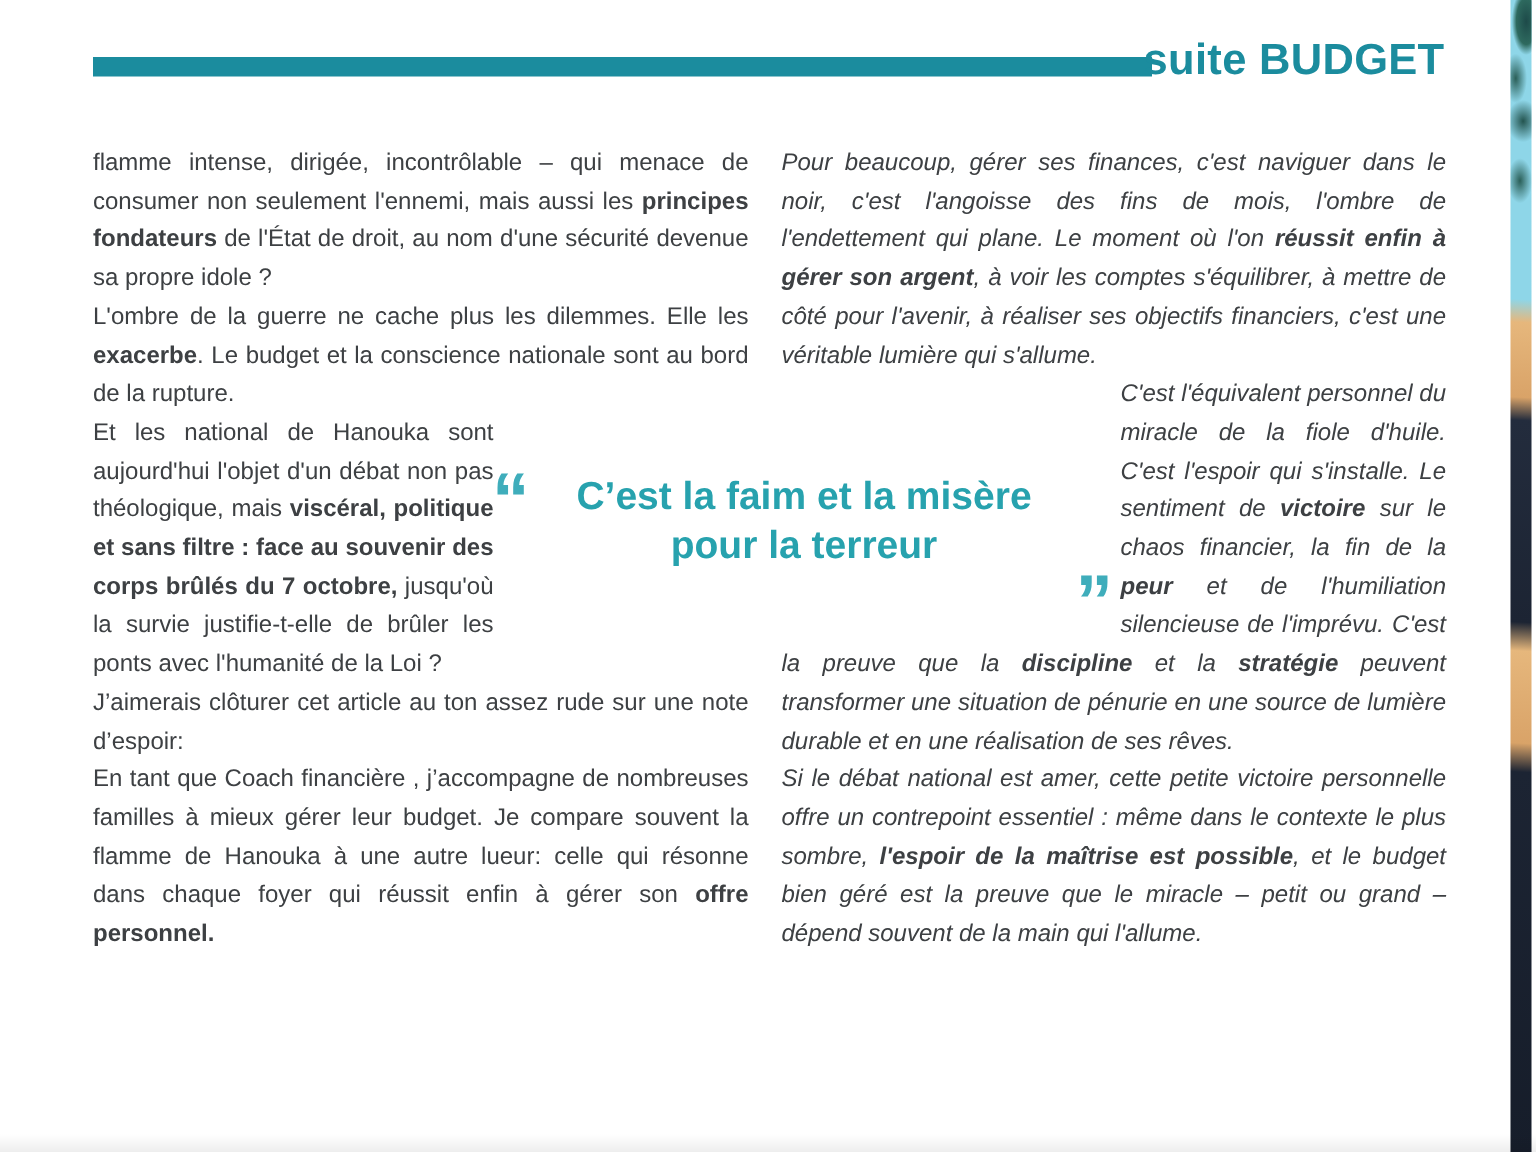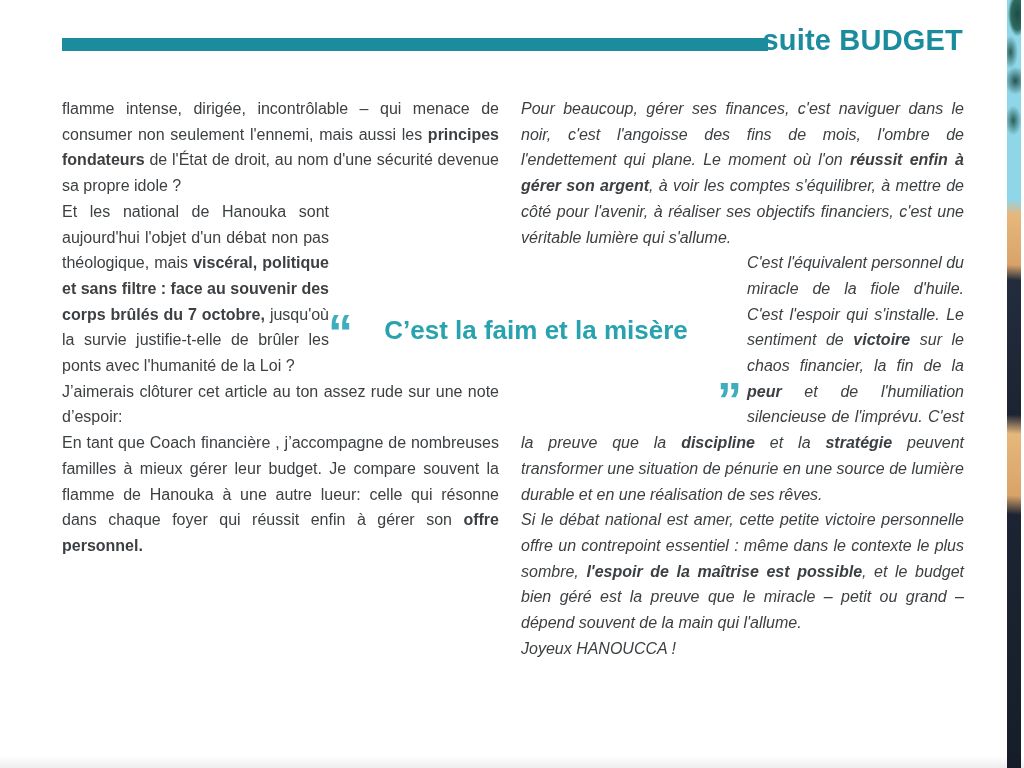--- a/index.html
+++ b/index.html
@@ -85,35 +85,36 @@
 </head>
 <body>
 
 <div class="page">
 
   <div class="header-rule"></div>
   <div class="header-title">suite BUDGET</div>
 
   <div class="col col-left">
       <p><span>flamme intense, dirigée, incontrôlable – qui menace de consumer non seulement l'ennemi, mais aussi les </span><span class="b">principes fondateurs</span><span> de l'État de droit, au nom d'une sécurité devenue sa propre idole ?</span></p>
+      <p><span>L'ombre de la guerre ne cache plus les dilemmes. Elle les </span><span class="b">exacerbe</span><span>. Le budget et la conscience nationale sont au bord de la rupture.</span></p>
       <p><span class="spc-r"></span><span>Et les national de Hanouka sont aujourd'hui l'objet d'un débat non pas théologique, mais </span><span class="b">viscéral, politique et sans filtre : face au souvenir des corps brûlés du 7 octobre,</span><span> jusqu'où la survie justifie-t-elle de brûler les ponts avec l'humanité de la Loi ?</span></p>
       <p><span>J’aimerais clôturer cet article au ton assez rude sur une note d’espoir:</span></p>
       <p><span>En tant que Coach financière , j’accompagne de nombreuses familles à mieux gérer leur budget. Je compare souvent la flamme de Hanouka à une autre lueur: celle qui résonne dans chaque foyer qui réussit enfin à gérer son </span><span class="b">offre personnel.</span></p>
     </div>
   <div class="col col-right">
       <p><span>Pour beaucoup, gérer ses finances, c'est naviguer dans le noir, c'est l'angoisse des fins de mois, l'ombre de l'endettement qui plane. Le moment où l'on </span><span class="b">réussit enfin à gérer son argent</span><span>, à voir les comptes s'équilibrer, à mettre de côté pour l'avenir, à réaliser ses objectifs financiers, c'est une véritable lumière qui s'allume.</span></p>
       <p><span class="spc-l"></span><span>C'est l'équivalent personnel du miracle de la fiole d'huile. C'est l'espoir qui s'installe. Le sentiment de </span><span class="b">victoire</span><span> sur le chaos financier, la fin de la </span><span class="b">peur</span><span> et de l'humiliation silencieuse de l'imprévu. C'est la preuve que la </span><span class="b">discipline</span><span> et la </span><span class="b">stratégie</span><span> peuvent transformer une situation de pénurie en une source de lumière durable et en une réalisation de ses rêves.</span></p>
       <p><span>Si le débat national est amer, cette petite victoire personnelle offre un contrepoint essentiel : même dans le contexte le plus sombre, </span><span class="b">l'espoir de la maîtrise est possible</span><span>, et le budget bien géré est la preuve que le miracle – petit ou grand – dépend souvent de la main qui l'allume.</span></p>
-      <p><span>Joyeux HANOUCCA !</span></p>
     </div>
 
   <div class="pullquote">
     <span class="q-open">“</span>
     <div>
         <div>C’est la faim et la misère</div>
+        <div>pour la terreur</div>
       </div>
     <span class="q-close">”</span>
   </div>
 
   <div class="edge-strip">
     <div class="frond frond-top"></div>
     <div class="frond frond-mid"></div>
   </div>
 
 </div>

